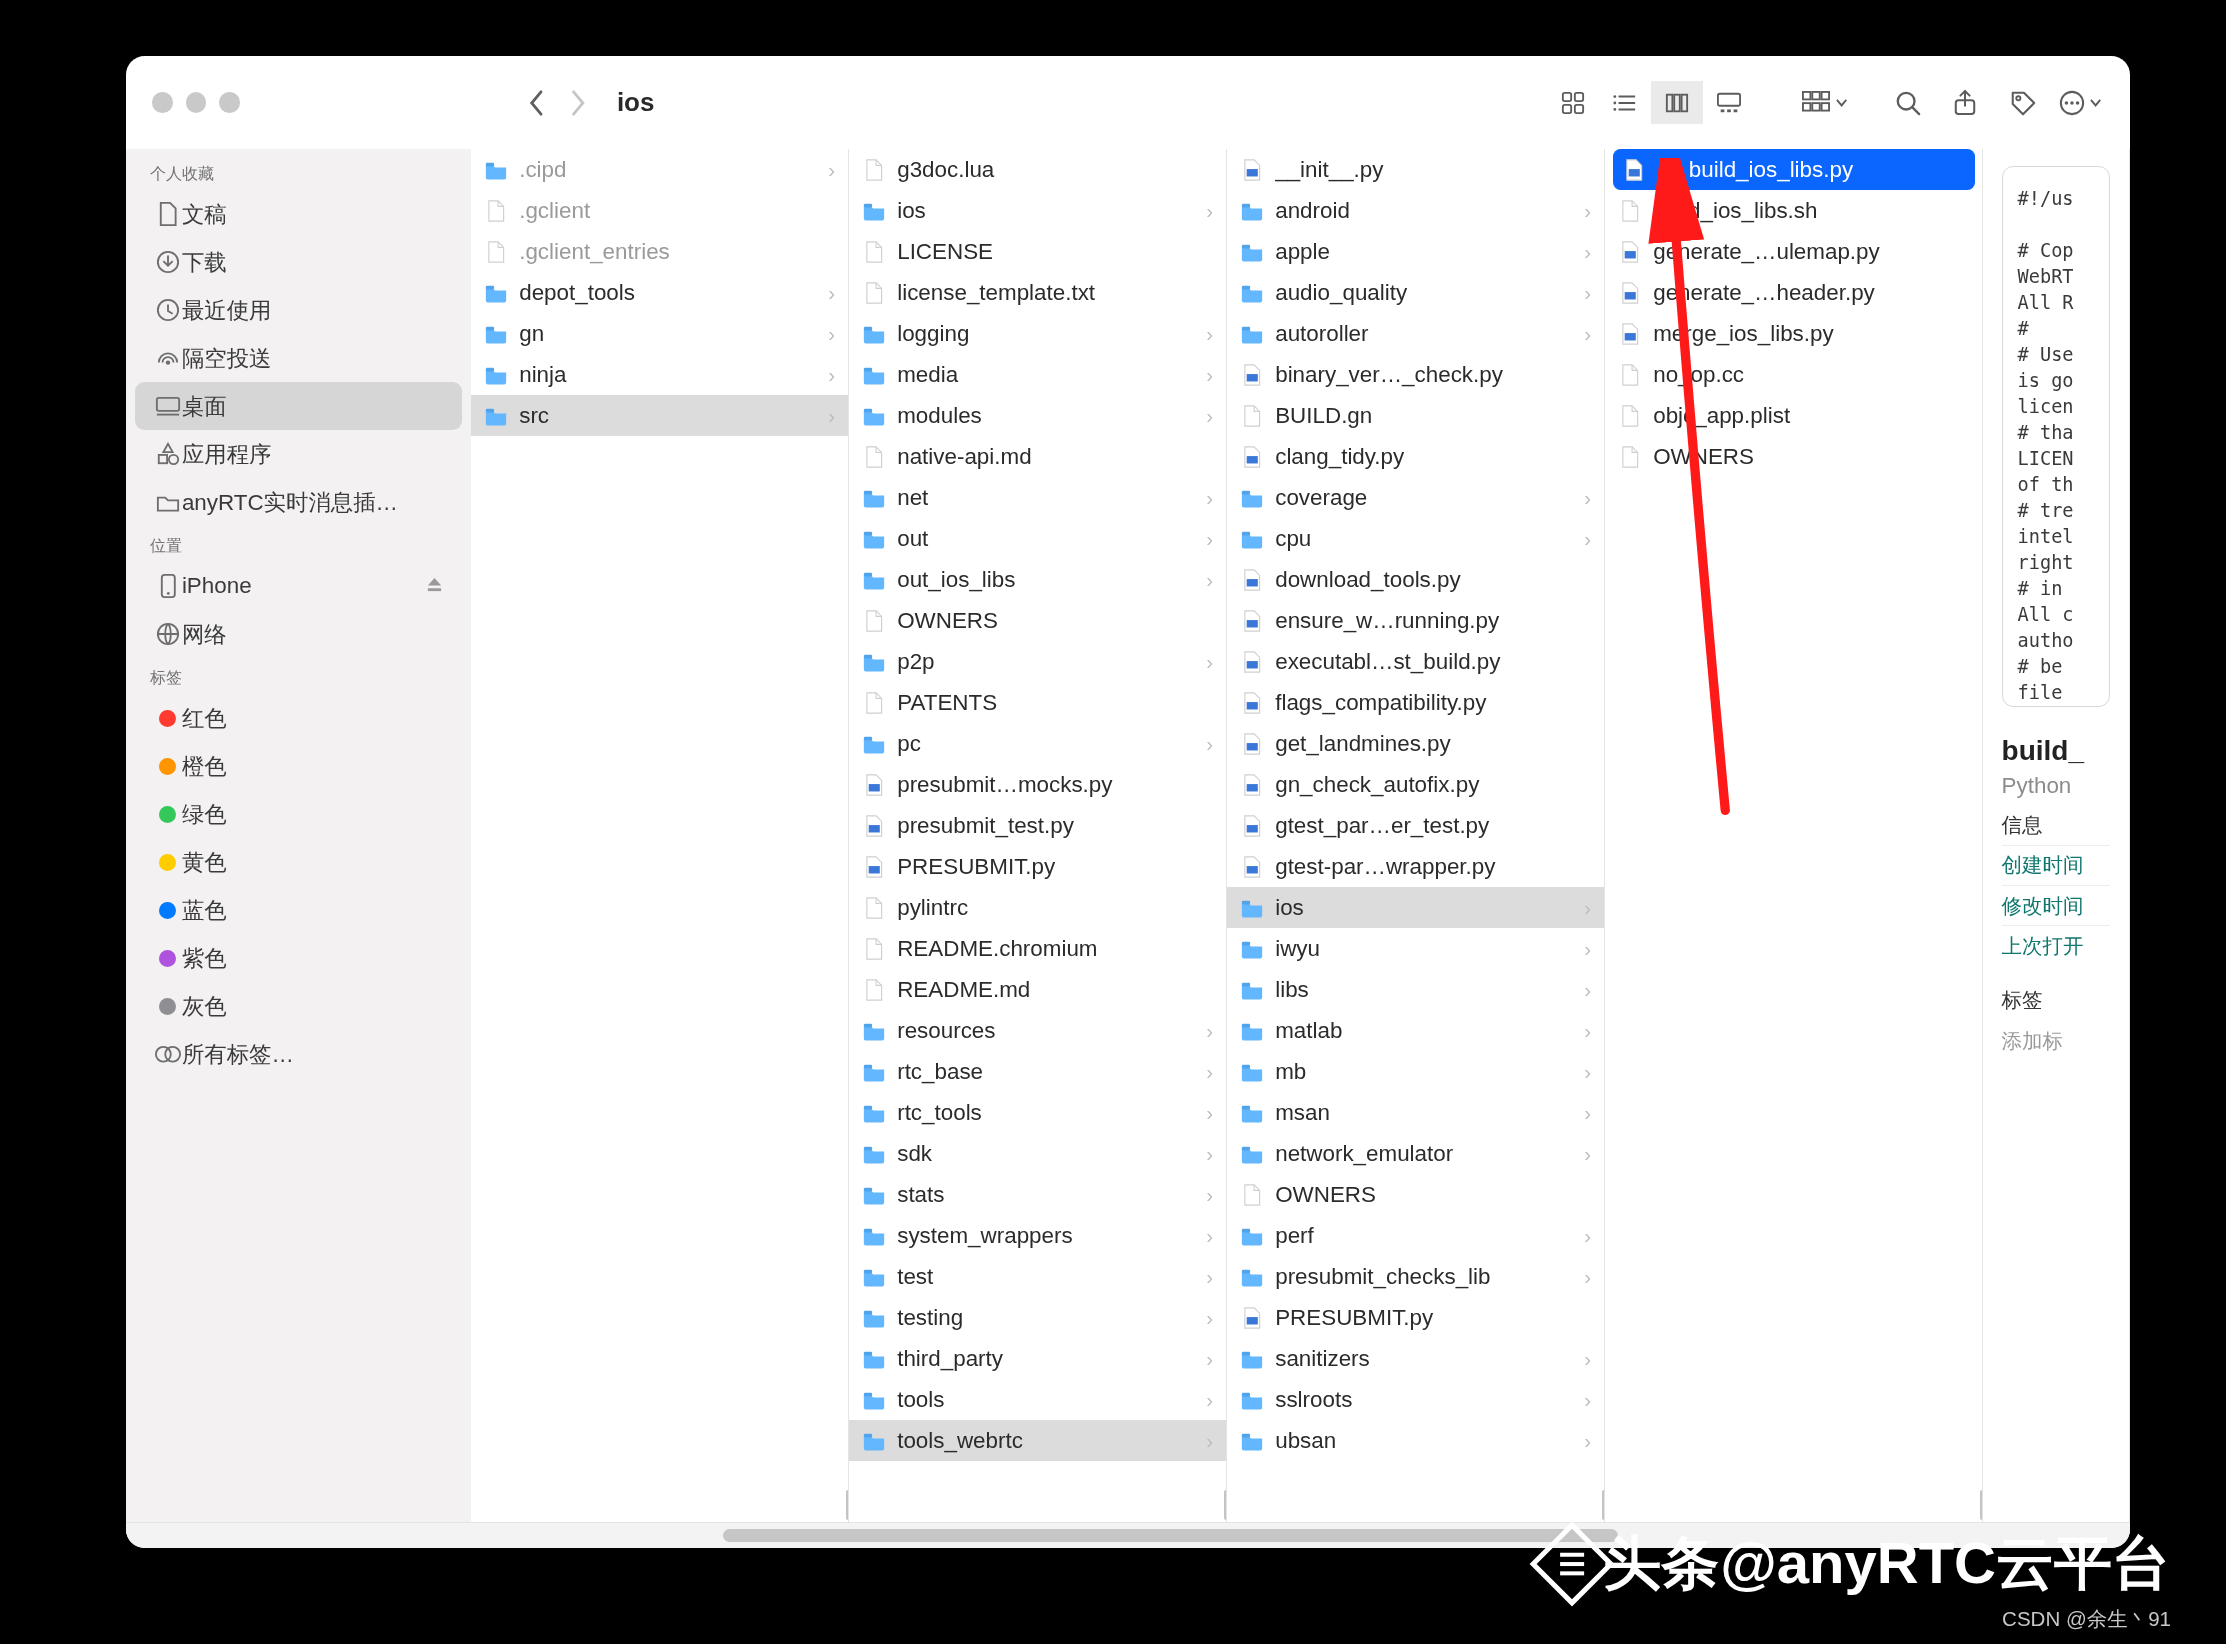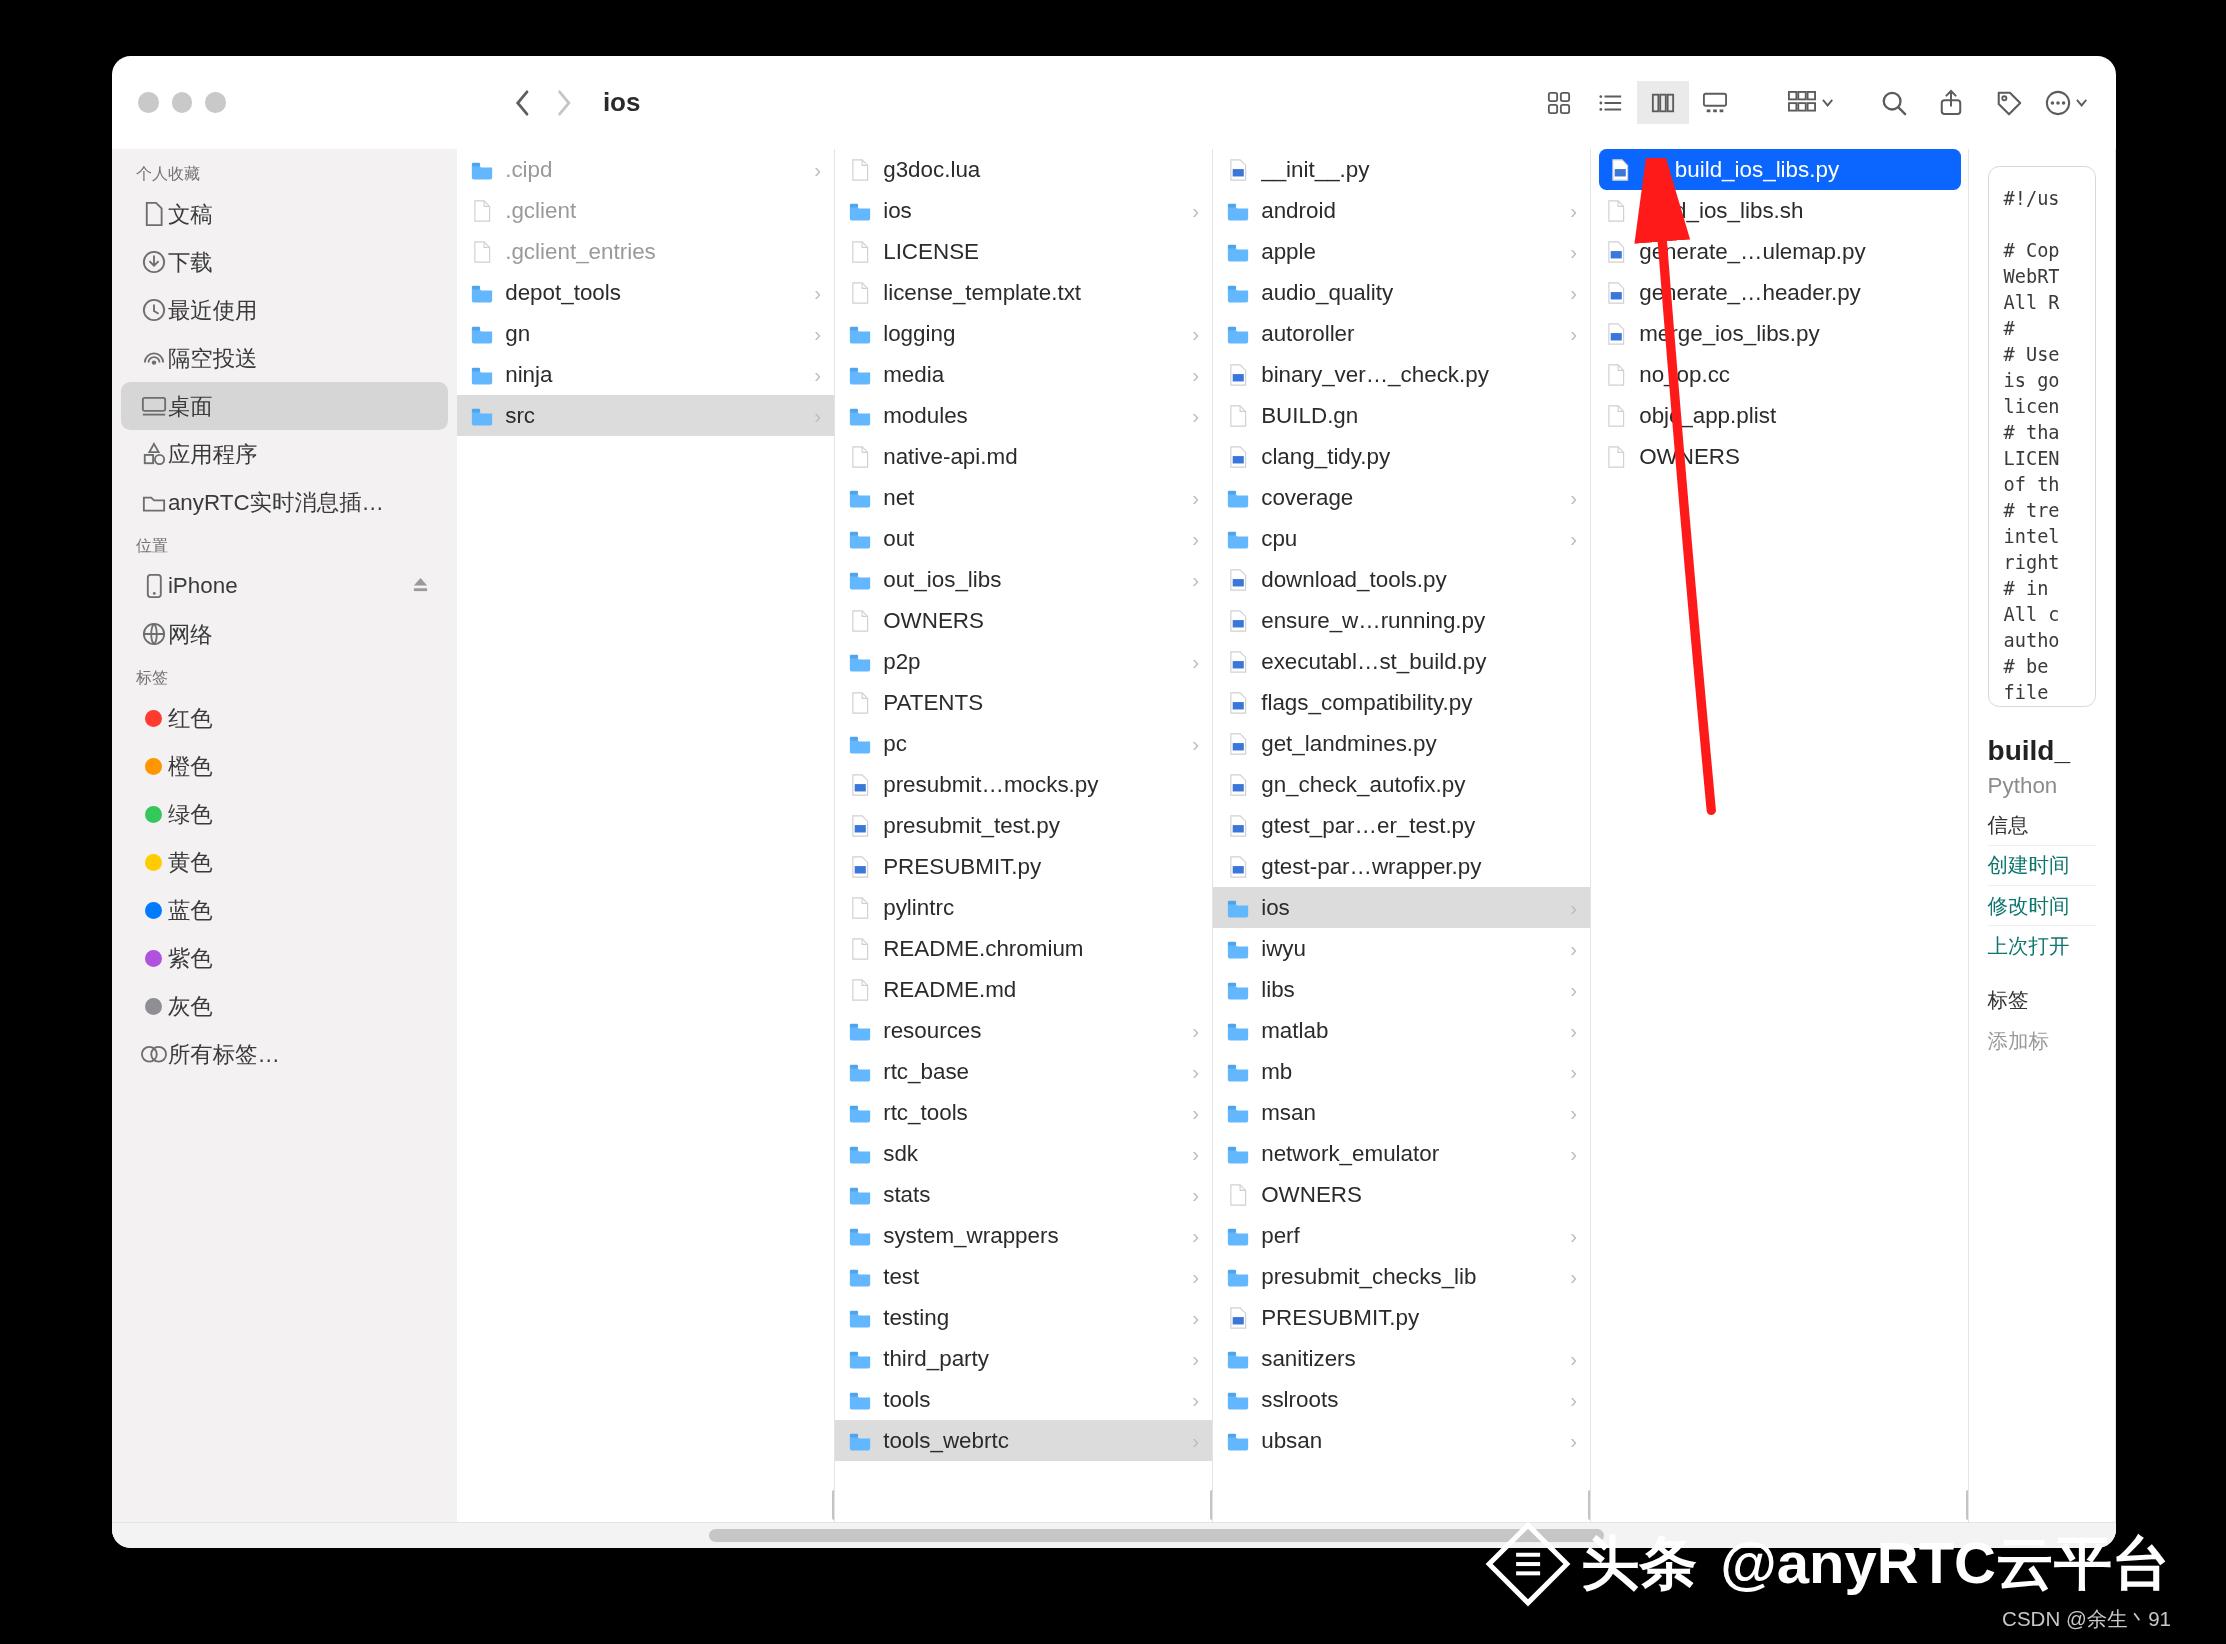--- a/index.html
+++ b/index.html
@@ -1,19 +1,19 @@
 <!DOCTYPE html>
 <html style="font-size:15px"><head>
 <meta charset="utf-8">
 <style>
   * { box-sizing: border-box; margin: 0; padding: 0; font-family: -apple-system, "Helvetica Neue", Arial, sans-serif; }
   html, body { width: 2226px; height: 1644px; background: #000; overflow: hidden; }
   .stage { position: relative; width: 2226px; height: 1644px; }
   .window {
-    position: absolute; left: 112px; top: 56px; width: 2004px; height: 1492px;
+    position: absolute; left: 126px; top: 56px; width: 2004px; height: 1492px;
     background: #fff; border-radius: 18.6px; box-shadow: 0 0 37px rgba(0,0,0,.4);
     display: flex; flex-direction: column; overflow: hidden;
   }
   .toolbar {
     height: 93px; display: flex; align-items: center; padding: 0 26px;
   }
   .traffic { display: flex; gap: 13px; margin-right: 37px; }
   .traffic span { width: 20.5px; height: 20.5px; border-radius: 50%; background: #c9c9c9; }
   .navbtn { width: 37px; height: 37px; display: flex; align-items: center; justify-content: center;
     color: #5f5f5f; font-size: 28px; margin-right: 3.7px; }
@@ -62,21 +62,21 @@
   .pv-line { display:flex; justify-content:space-between; font-size:20.5px; padding:5.6px 0;
     border-top:0.9px solid #eee; color:#0f766e; }
   .pv-line .val { color:#222; }
   .pv-addtag { color:#9a9a9a; font-size:20.5px; margin-top:7.5px; }
   .arrow-annot { position:absolute; pointer-events:none; }
   .bottom-scroll { height:26px; background:#f3f3f3; border-top:0.9px solid #e4e4e4;
     display:flex; align-items:center; }
   .bottom-thumb { height:13px; background:#c6c6c6; border-radius:6.5px; margin-left:597px; width:895px; }
   .watermark1 {
     position:absolute; right: 56px; bottom: 41px; color:#fff; font-size:58px; font-weight:600;
-    display:flex; align-items:center; gap:23px;
+    display:flex; align-items:center; gap:1px;
   }
   .wm-logo { width:60px; height:60px; border:5.6px solid #fff; transform:rotate(45deg);
     display:flex; align-items:center; justify-content:center; }
   .wm-logo::after { content:""; width:24px; height:3.7px; background:#fff; box-shadow:0 -9.3px 0 #fff, 0 9.3px 0 #fff; transform:rotate(-45deg); }
   .watermark2 { position:absolute; right: 55px; bottom: 11.2px; color:#c8c8c8; font-size:20.5px; }
   .group-btn { display:flex; align-items:center; gap:5.6px; margin-right:26px; }
 </style>
 </head>
 <body>
 

